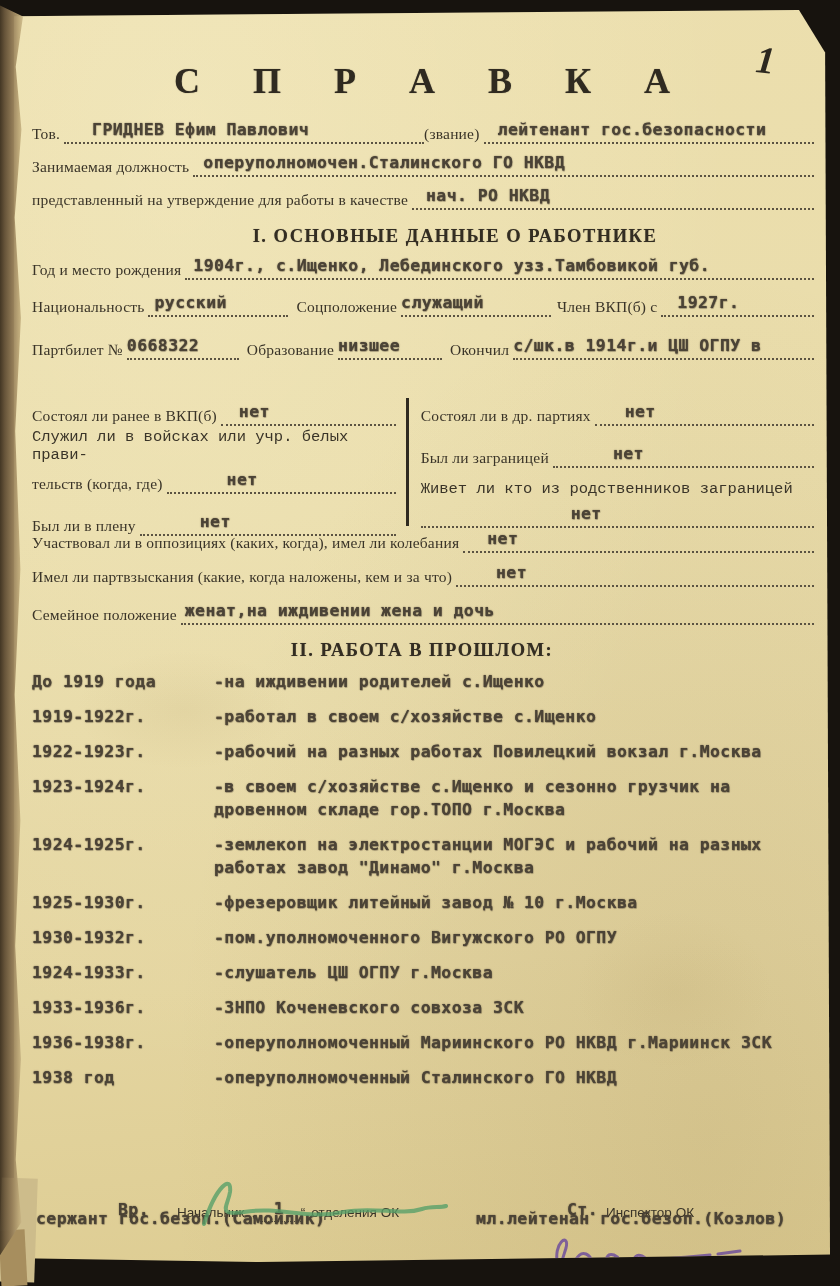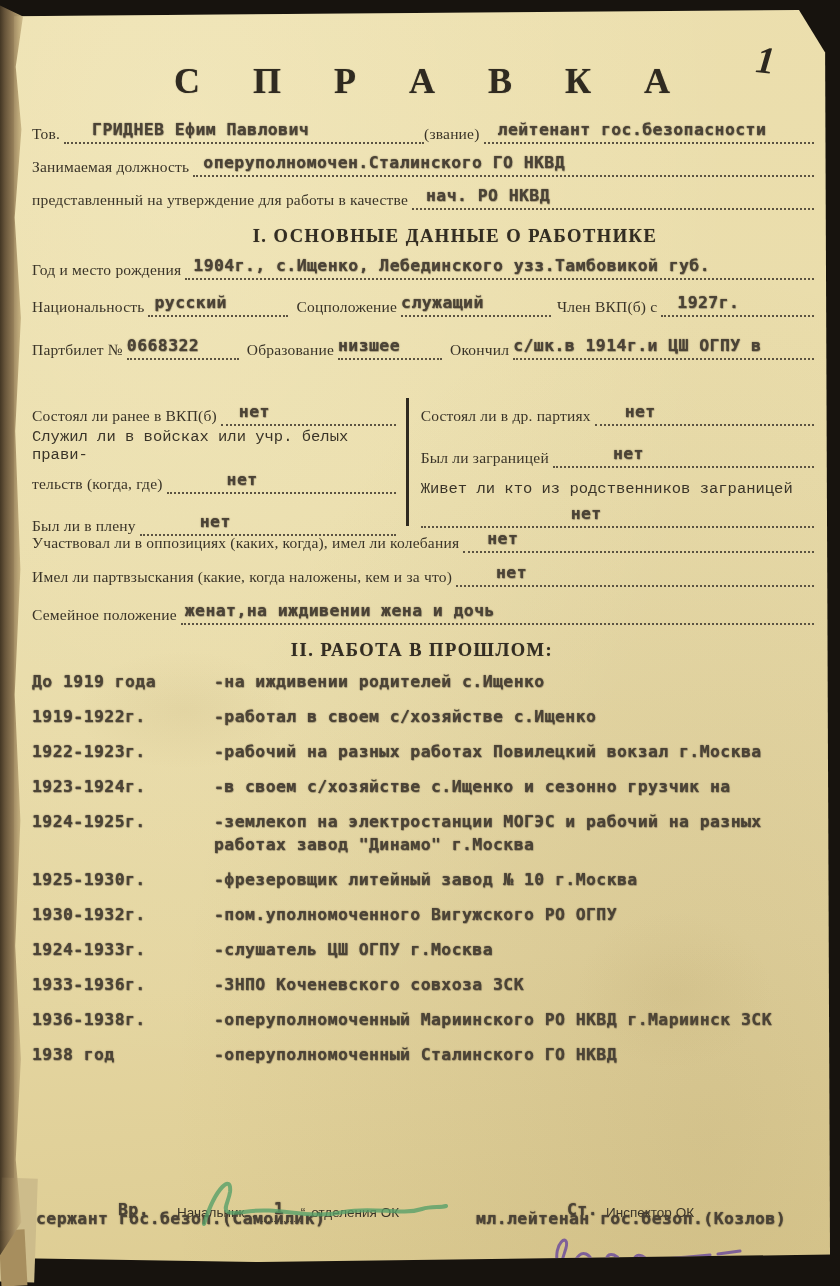--- a/index.html
+++ b/index.html
@@ -241,20 +241,21 @@
       <span class="wdesc typed">-работал в своем с/хозяйстве с.Ищенко</span>
     </div>
     <div class="wrow">
       <span class="wperiod typed">1922-1923г.</span>
       <span class="wdesc typed">-рабочий на разных работах Повилецкий вокзал г.Москва</span>
     </div>
     <div class="wrow">
       <span class="wperiod typed">1923-1924г.</span>
       <span class="wdesc">
         <span class="typed cont">-в своем с/хозяйстве с.Ищенко и сезонно грузчик на</span>
+        <span class="typed cont">дровенном складе гор.ТОПО г.Москва</span>
       </span>
     </div>
     <div class="wrow">
       <span class="wperiod typed">1924-1925г.</span>
       <span class="wdesc">
         <span class="typed cont">-землекоп на электростанции МОГЭС и рабочий на разных</span>
         <span class="typed cont">работах завод "Динамо" г.Москва</span>
       </span>
     </div>
     <div class="wrow">

